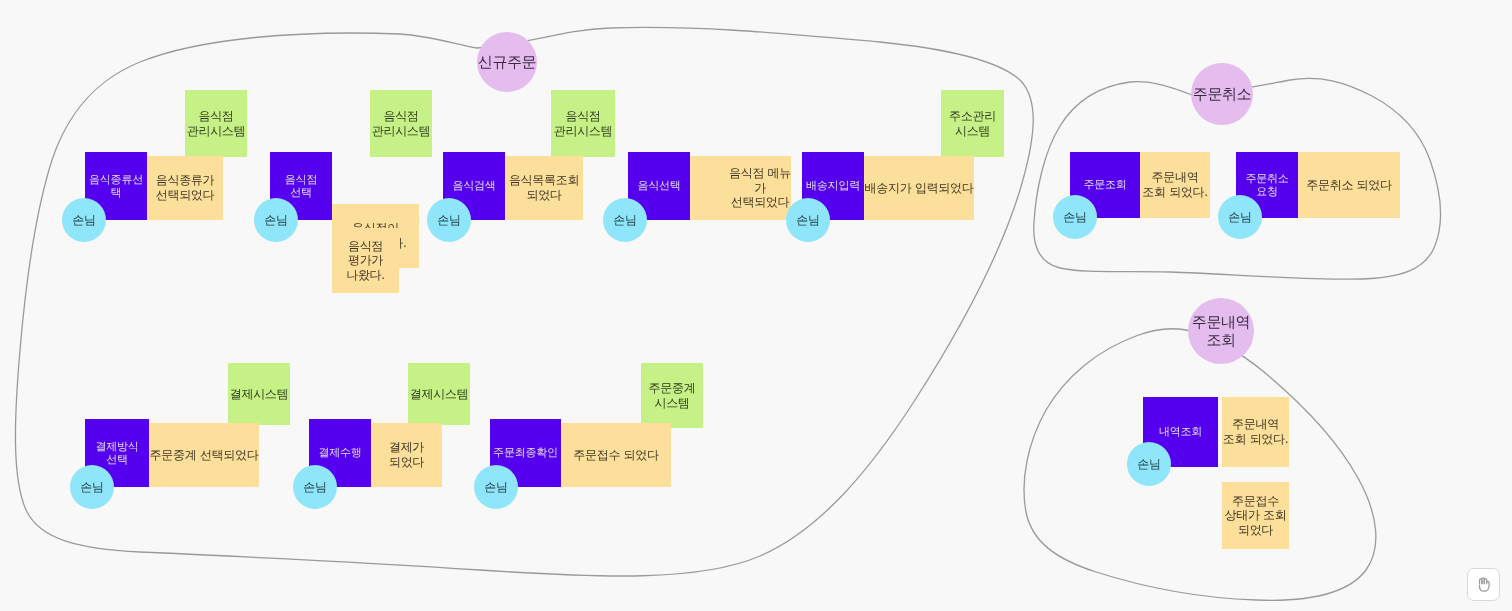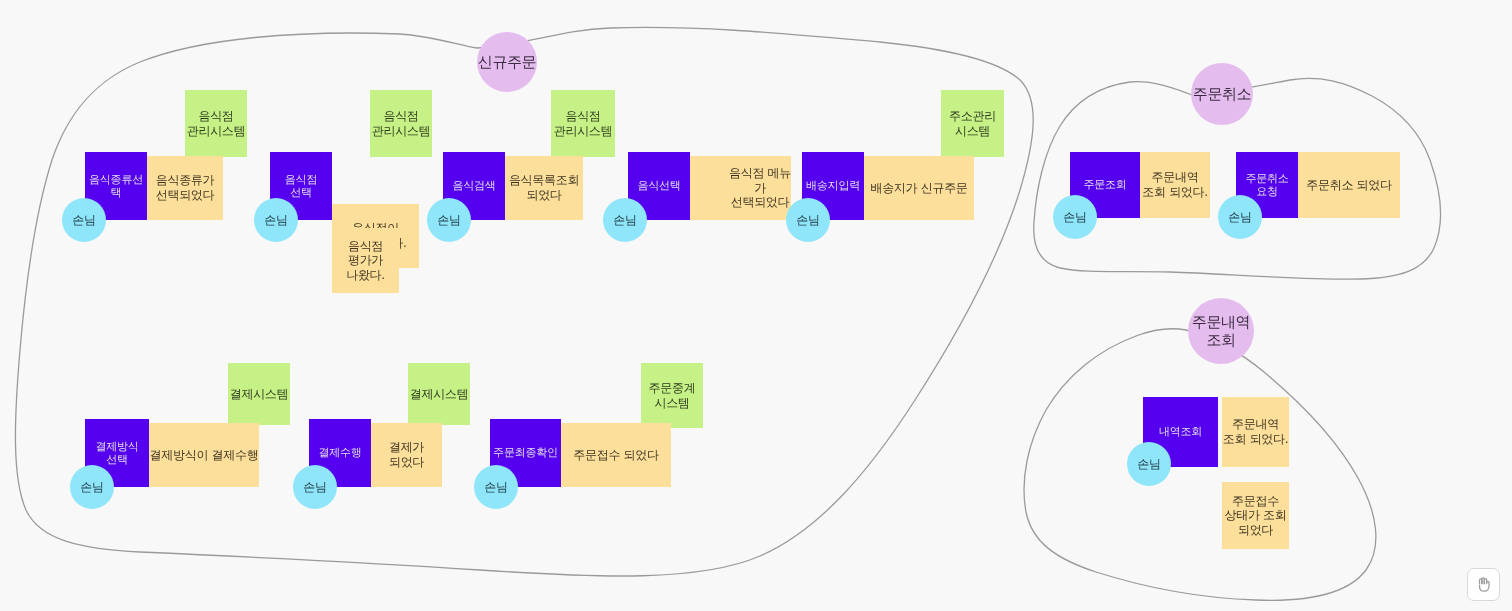--- a/index.html
+++ b/index.html
@@ -166,25 +166,25 @@
       <div class="node evt layer-evt" style="left: 505px; top: 156px; width: 78px; height: 64px;">음식목록조회
 되었다</div>
       <div class="node cmd layer-cmd" style="left: 443px; top: 152px; width: 62px; height: 68px;">음식검색</div>
       <div class="node actor layer-actor" style="left: 427px; top: 198px; width: 44px; height: 44px;">손님</div>
       <div class="node evt layer-evt" style="left: 690px; top: 156px; width: 101px; height: 64px; padding-left: 39px;">음식점 메뉴가
 선택되었다</div>
       <div class="node cmd layer-cmd" style="left: 628px; top: 152px; width: 62px; height: 68px;">음식선택</div>
       <div class="node actor layer-actor" style="left: 603px; top: 198px; width: 44px; height: 44px;">손님</div>
       <div class="node sys layer-sys" style="left: 941px; top: 90px; width: 63px; height: 67px;">주소관리
 시스템</div>
-      <div class="node evt layer-evt" style="left: 864px; top: 156px; width: 110px; height: 64px;">배송지가 신규주문</div>
+      <div class="node evt layer-evt" style="left: 864px; top: 156px; width: 110px; height: 64px;">배송지가 입력되었다</div>
       <div class="node cmd layer-cmd" style="left: 802px; top: 152px; width: 62px; height: 68px;">배송지입력</div>
       <div class="node actor layer-actor" style="left: 786px; top: 198px; width: 44px; height: 44px;">손님</div>
       <div class="node sys layer-sys" style="left: 228px; top: 363px; width: 62px; height: 62px;">결제시스템</div>
-      <div class="node evt layer-evt" style="left: 149px; top: 423px; width: 110px; height: 64px;">결제방식이 결제수행</div>
+      <div class="node evt layer-evt" style="left: 149px; top: 423px; width: 110px; height: 64px;">주문중계 선택되었다</div>
       <div class="node cmd layer-cmd" style="left: 85px; top: 419px; width: 64px; height: 68px;">결제방식
 선택</div>
       <div class="node actor layer-actor" style="left: 70px; top: 465px; width: 44px; height: 44px;">손님</div>
       <div class="node sys layer-sys" style="left: 408px; top: 363px; width: 62px; height: 62px;">결제시스템</div>
       <div class="node evt layer-evt" style="left: 371px; top: 423px; width: 71px; height: 64px;">결제가
 되었다</div>
       <div class="node cmd layer-cmd" style="left: 309px; top: 419px; width: 62px; height: 68px;">결제수행</div>
       <div class="node actor layer-actor" style="left: 293px; top: 465px; width: 44px; height: 44px;">손님</div>
       <div class="node sys layer-sys" style="left: 641px; top: 363px; width: 62px; height: 65px;">주문중계
 시스템</div>

